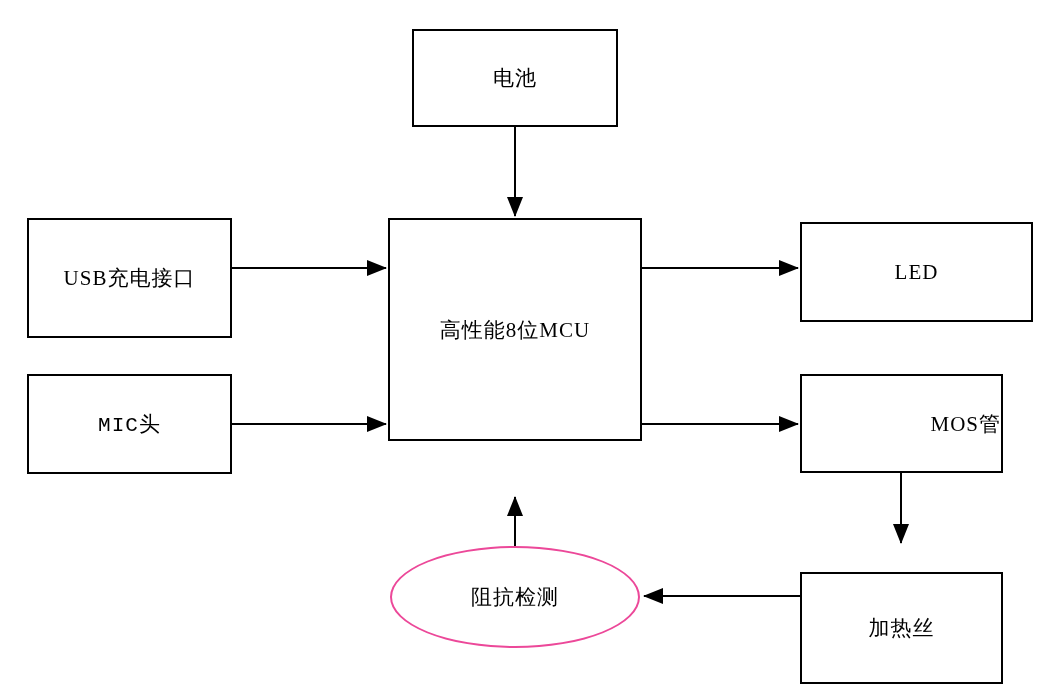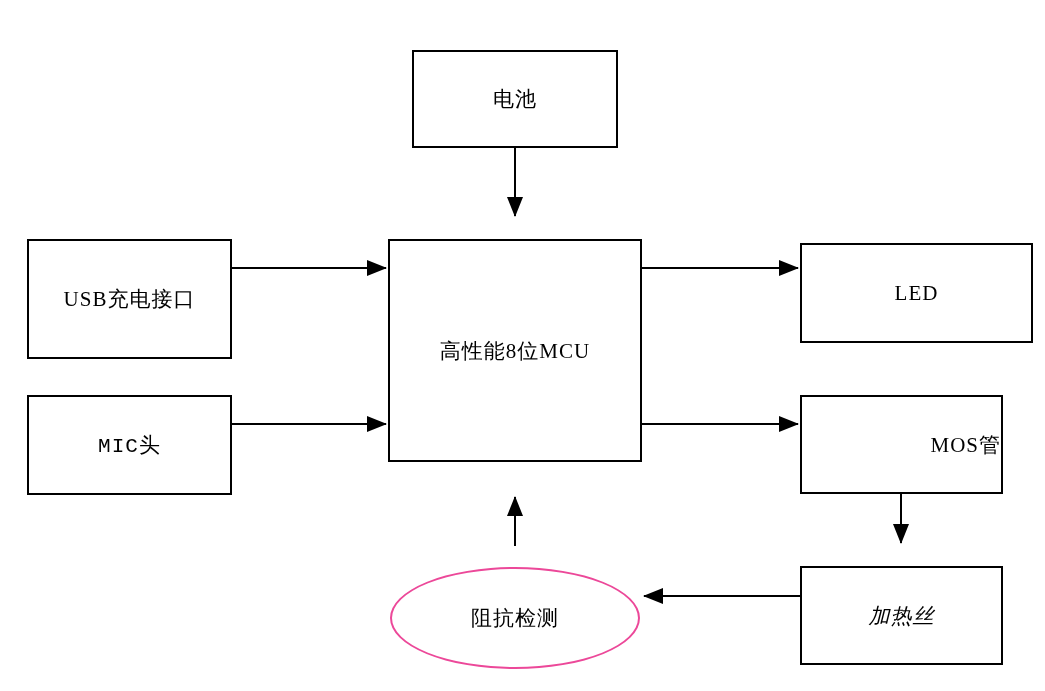--- a/index.html
+++ b/index.html
@@ -19,36 +19,35 @@
     position: absolute;
     display: flex;
     align-items: center;
     justify-content: center;
     box-sizing: border-box;
     background: #ffffff;
     color: #000000;
     font-size: 21px;
     letter-spacing: 1px;
     text-align: center;
-    margin-top: 21px;
   }
   .rect-node {
     border: 2px solid #000000;
   }
   .ellipse-node {
     border: 2px solid #ec4899;
     border-radius: 50%;
   }
   #node-battery   { left: 412px; top: 29px;  width: 206px; height: 98px; }
   #node-usb       { left: 27px;  top: 218px; width: 205px; height: 120px; }
   #node-mic       { left: 27px;  top: 374px; width: 205px; height: 100px; font-family: Liberation Mono, monospace; }
   #node-mcu       { left: 388px; top: 218px; width: 254px; height: 223px; }
   #node-led       { left: 800px; top: 222px; width: 233px; height: 100px; }
   #node-mos       { left: 800px; top: 374px; width: 203px; height: 99px; justify-content: flex-end; }
-  #node-heater    { left: 800px; top: 545px; width: 203px; height: 99px; font-style: italic; }
+  #node-heater    { left: 800px; top: 572px; width: 203px; height: 112px; }
   #node-impedance { left: 390px; top: 546px; width: 250px; height: 102px; }
   .connector-layer {
     position: absolute;
     left: 0;
     top: 0;
     width: 1045px;
     height: 691px;
     pointer-events: none;
   }
   .connector-layer line {

